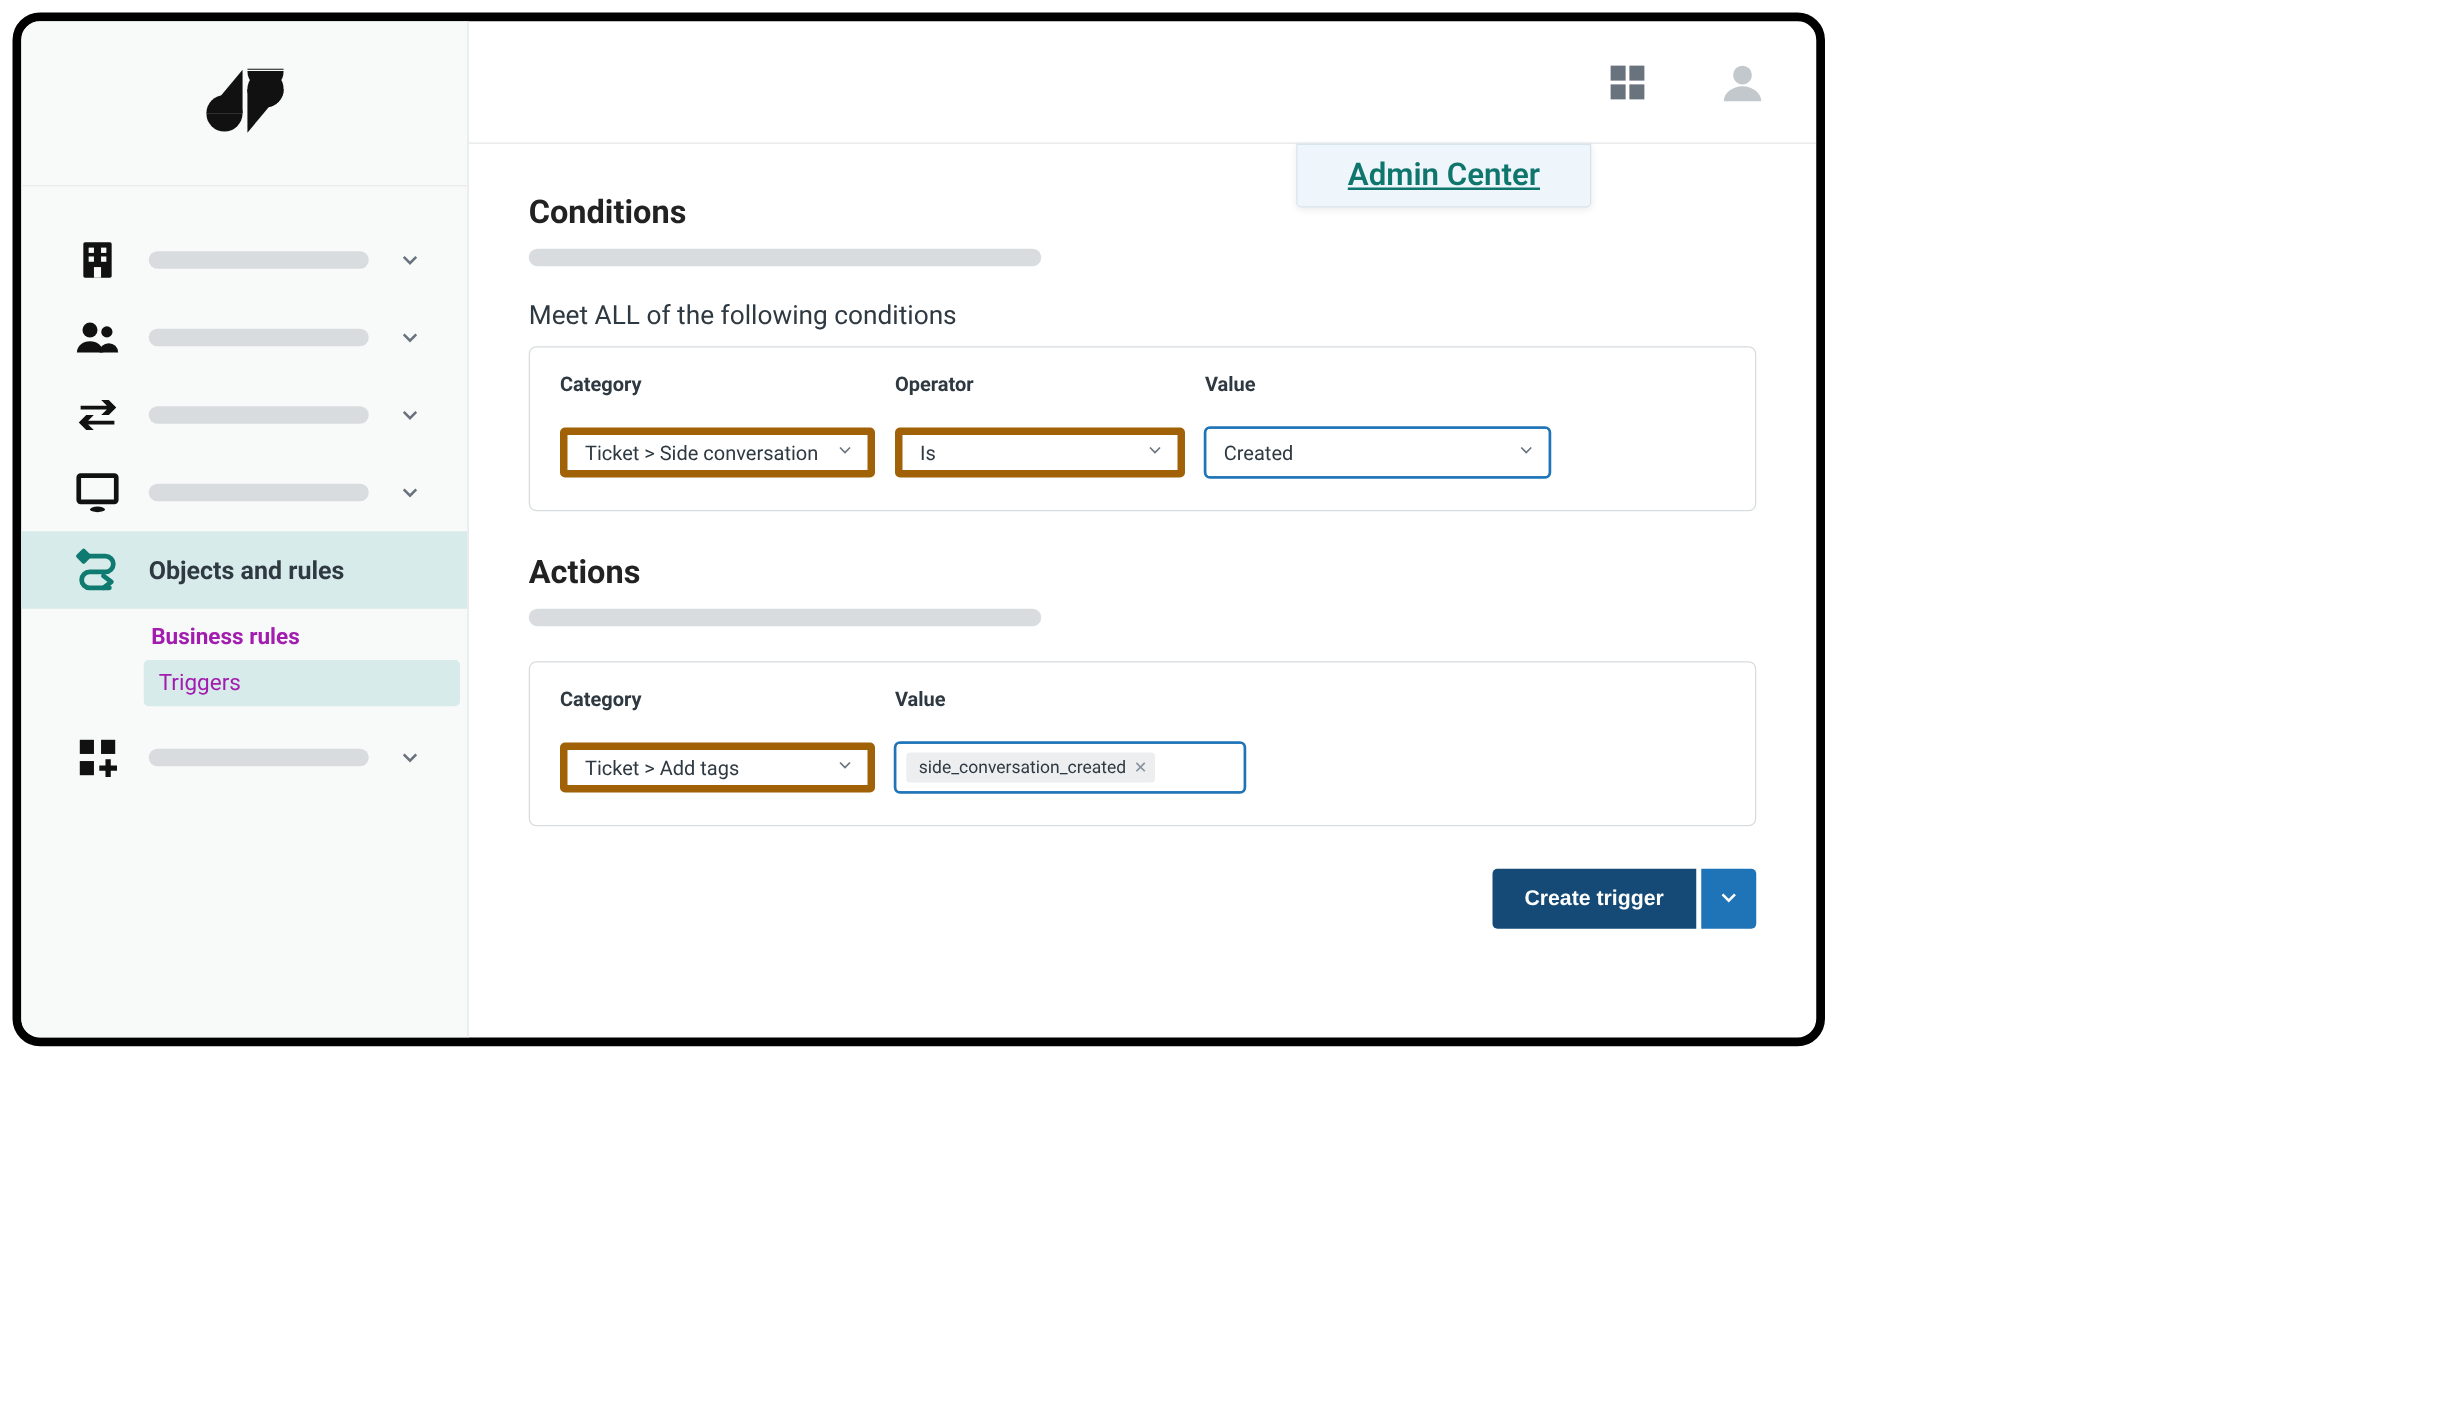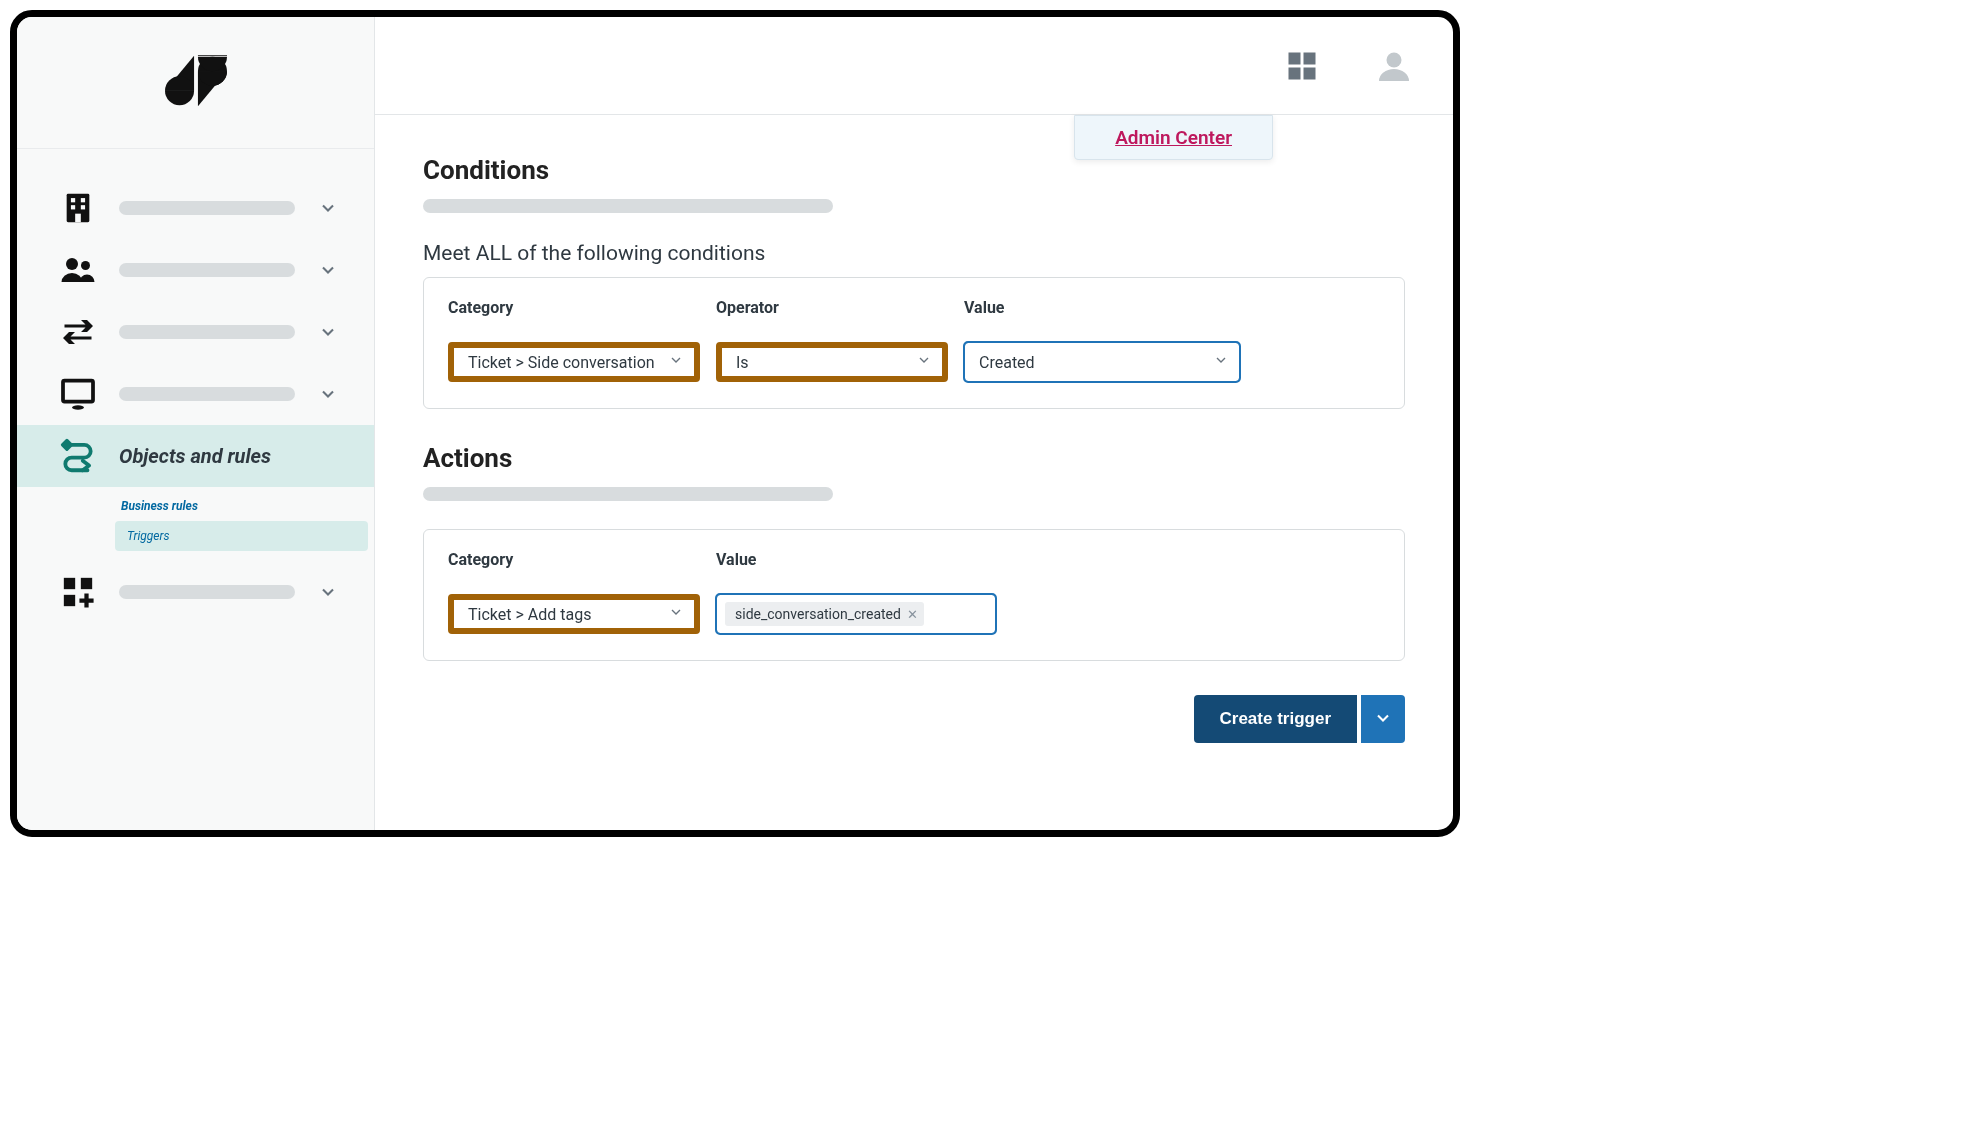--- a/index.html
+++ b/index.html
@@ -29,21 +29,21 @@
     flex-shrink: 0;
   }
   .logo-area {
     height: 132px;
     display: flex;
     align-items: center;
     justify-content: center;
     border-bottom: 1px solid #e9ebed;
   }
   .logo-area svg { width: 62px; height: 52px; }
-  .nav { padding-top: 28px; font-style: italic; }
+  .nav { padding-top: 28px; }
   .nav-item {
     display: flex;
     align-items: center;
     padding: 12px 20px 12px 42px;
     gap: 22px;
     cursor: pointer;
   }
   .nav-item.active {
     background: #d7ecea;
   }
@@ -73,23 +73,23 @@
     height: 22px;
     display: flex;
     align-items: center;
     justify-content: center;
   }
   .subnav {
     padding: 4px 0 10px 0;
   }
   .subnav-item {
     padding: 8px 20px 8px 104px;
-    font-size: 12px;
+    font-size: 18px;
     font-weight: 700;
-    color: #0369a1;
+    color: #a21caf;
     cursor: pointer;
   }
   .subnav-item.link {
     font-weight: 400;
   }
   .subnav-item.active {
     background: #d7ecea;
     border-radius: 0;
     margin: 0 6px 0 98px;
     padding-left: 12px;
@@ -124,22 +124,22 @@
     top: 98px;
     right: 180px;
     background: #eef6fb;
     border: 1px solid #d8e4ec;
     box-shadow: 0 2px 6px rgba(0,0,0,0.08);
     padding: 10px 40px;
     border-radius: 0 0 4px 4px;
     z-index: 5;
   }
   .admin-badge a {
-    color: #be185d;
-    font-size: 19px;
+    color: #0f766e;
+    font-size: 25px;
     font-weight: 600;
     text-decoration: underline;
   }
   .content {
     padding: 40px 48px;
   }
   .section-title {
     font-size: 26px;
     font-weight: 700;
     color: #222;

